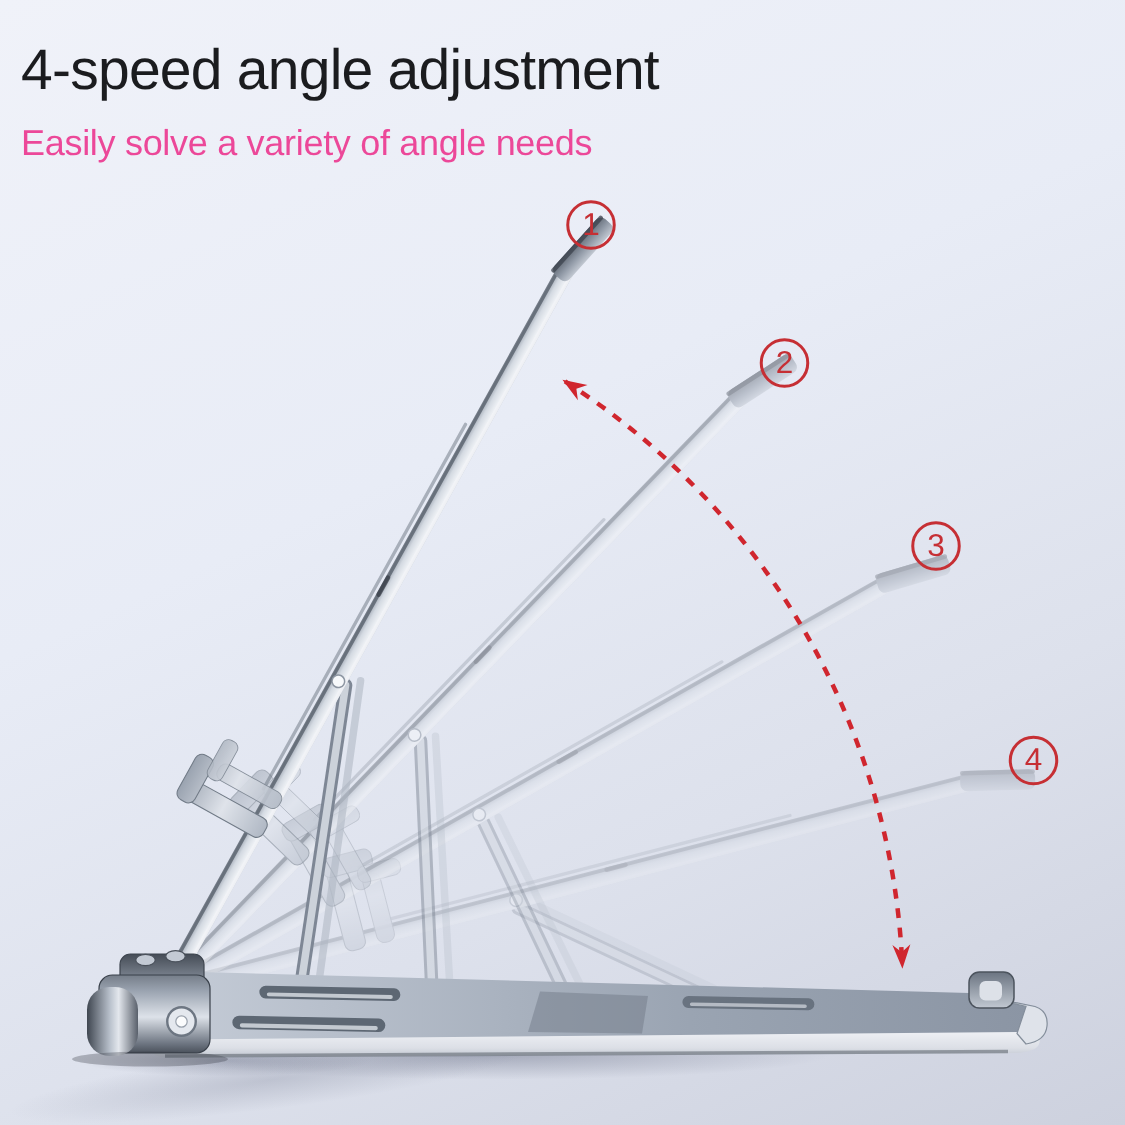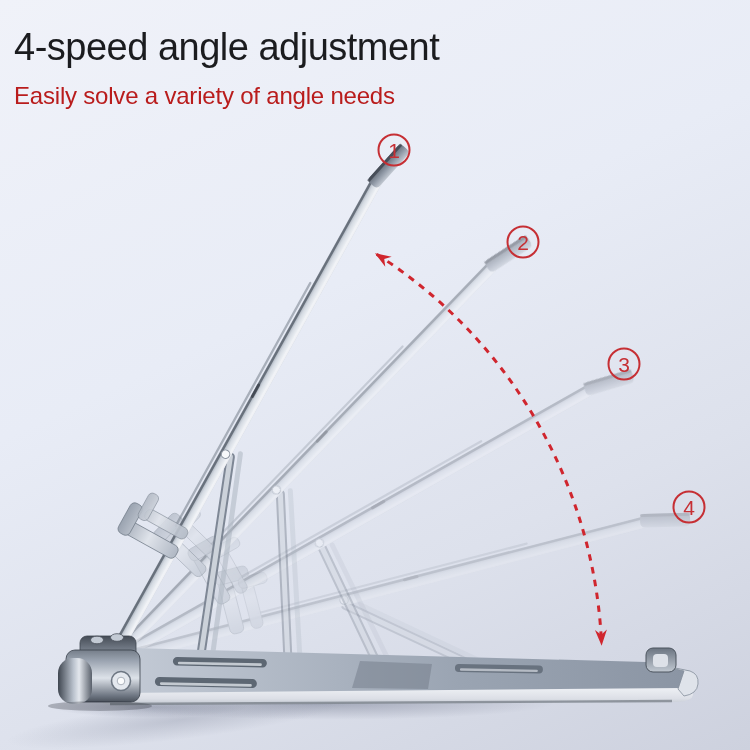--- a/index.html
+++ b/index.html
@@ -5,21 +5,21 @@
   html,body{margin:0;padding:0;}
   body{
     width:750px;height:750px;overflow:hidden;position:relative;
     background:linear-gradient(155deg,#f0f2f9 0%,#e8ecf6 40%,#dde1ec 70%,#cdd1de 100%);
     font-family:"Liberation Sans", sans-serif;
   }
   .stage{position:relative;width:750px;height:602px;}
   #scene{position:absolute;left:0;top:0;}
   .header{position:absolute;left:14px;top:26px;}
   .title{font-size:38px;font-weight:400;color:#1b1c1f;letter-spacing:-0.5px;line-height:1.15;}
-  .subtitle{font-size:24px;font-weight:400;color:#b91c1c;margin-top:12px;letter-spacing:-0.2px;}
+  .subtitle{font-size:24px;font-weight:400;color:#ec4899;margin-top:12px;letter-spacing:-0.2px;}
   .step-badge{
     position:absolute;width:33px;height:33px;border-radius:50%;
     display:flex;align-items:center;justify-content:center;
     font-size:21px;font-weight:400;transform:translate(-50%,-50%);
     background:transparent;box-sizing:border-box;
   }
 </style>
 </head>
 <body>
 

